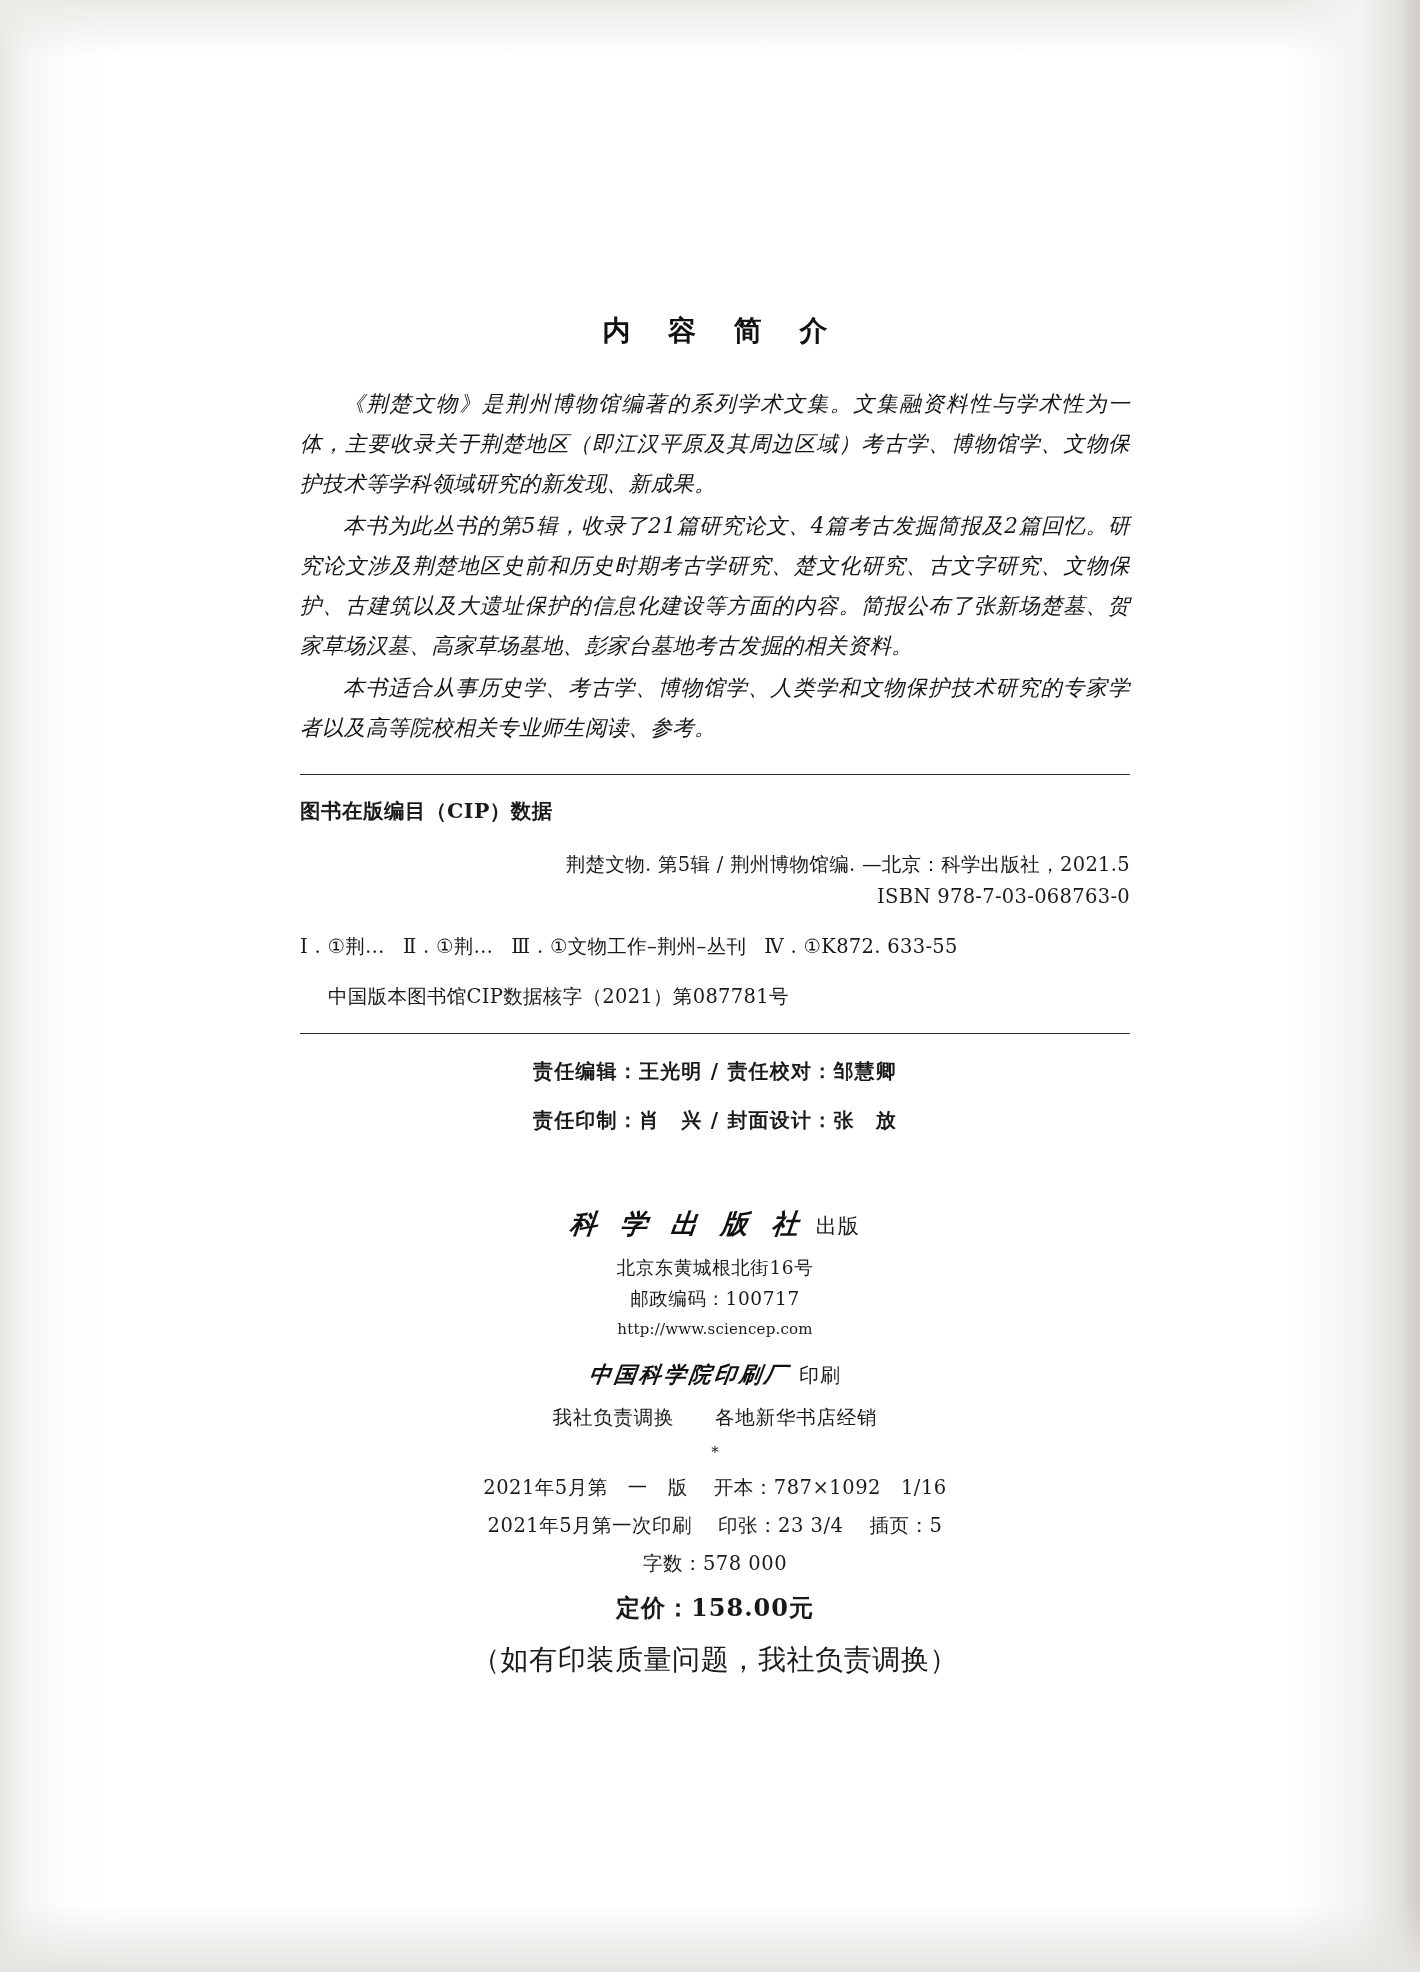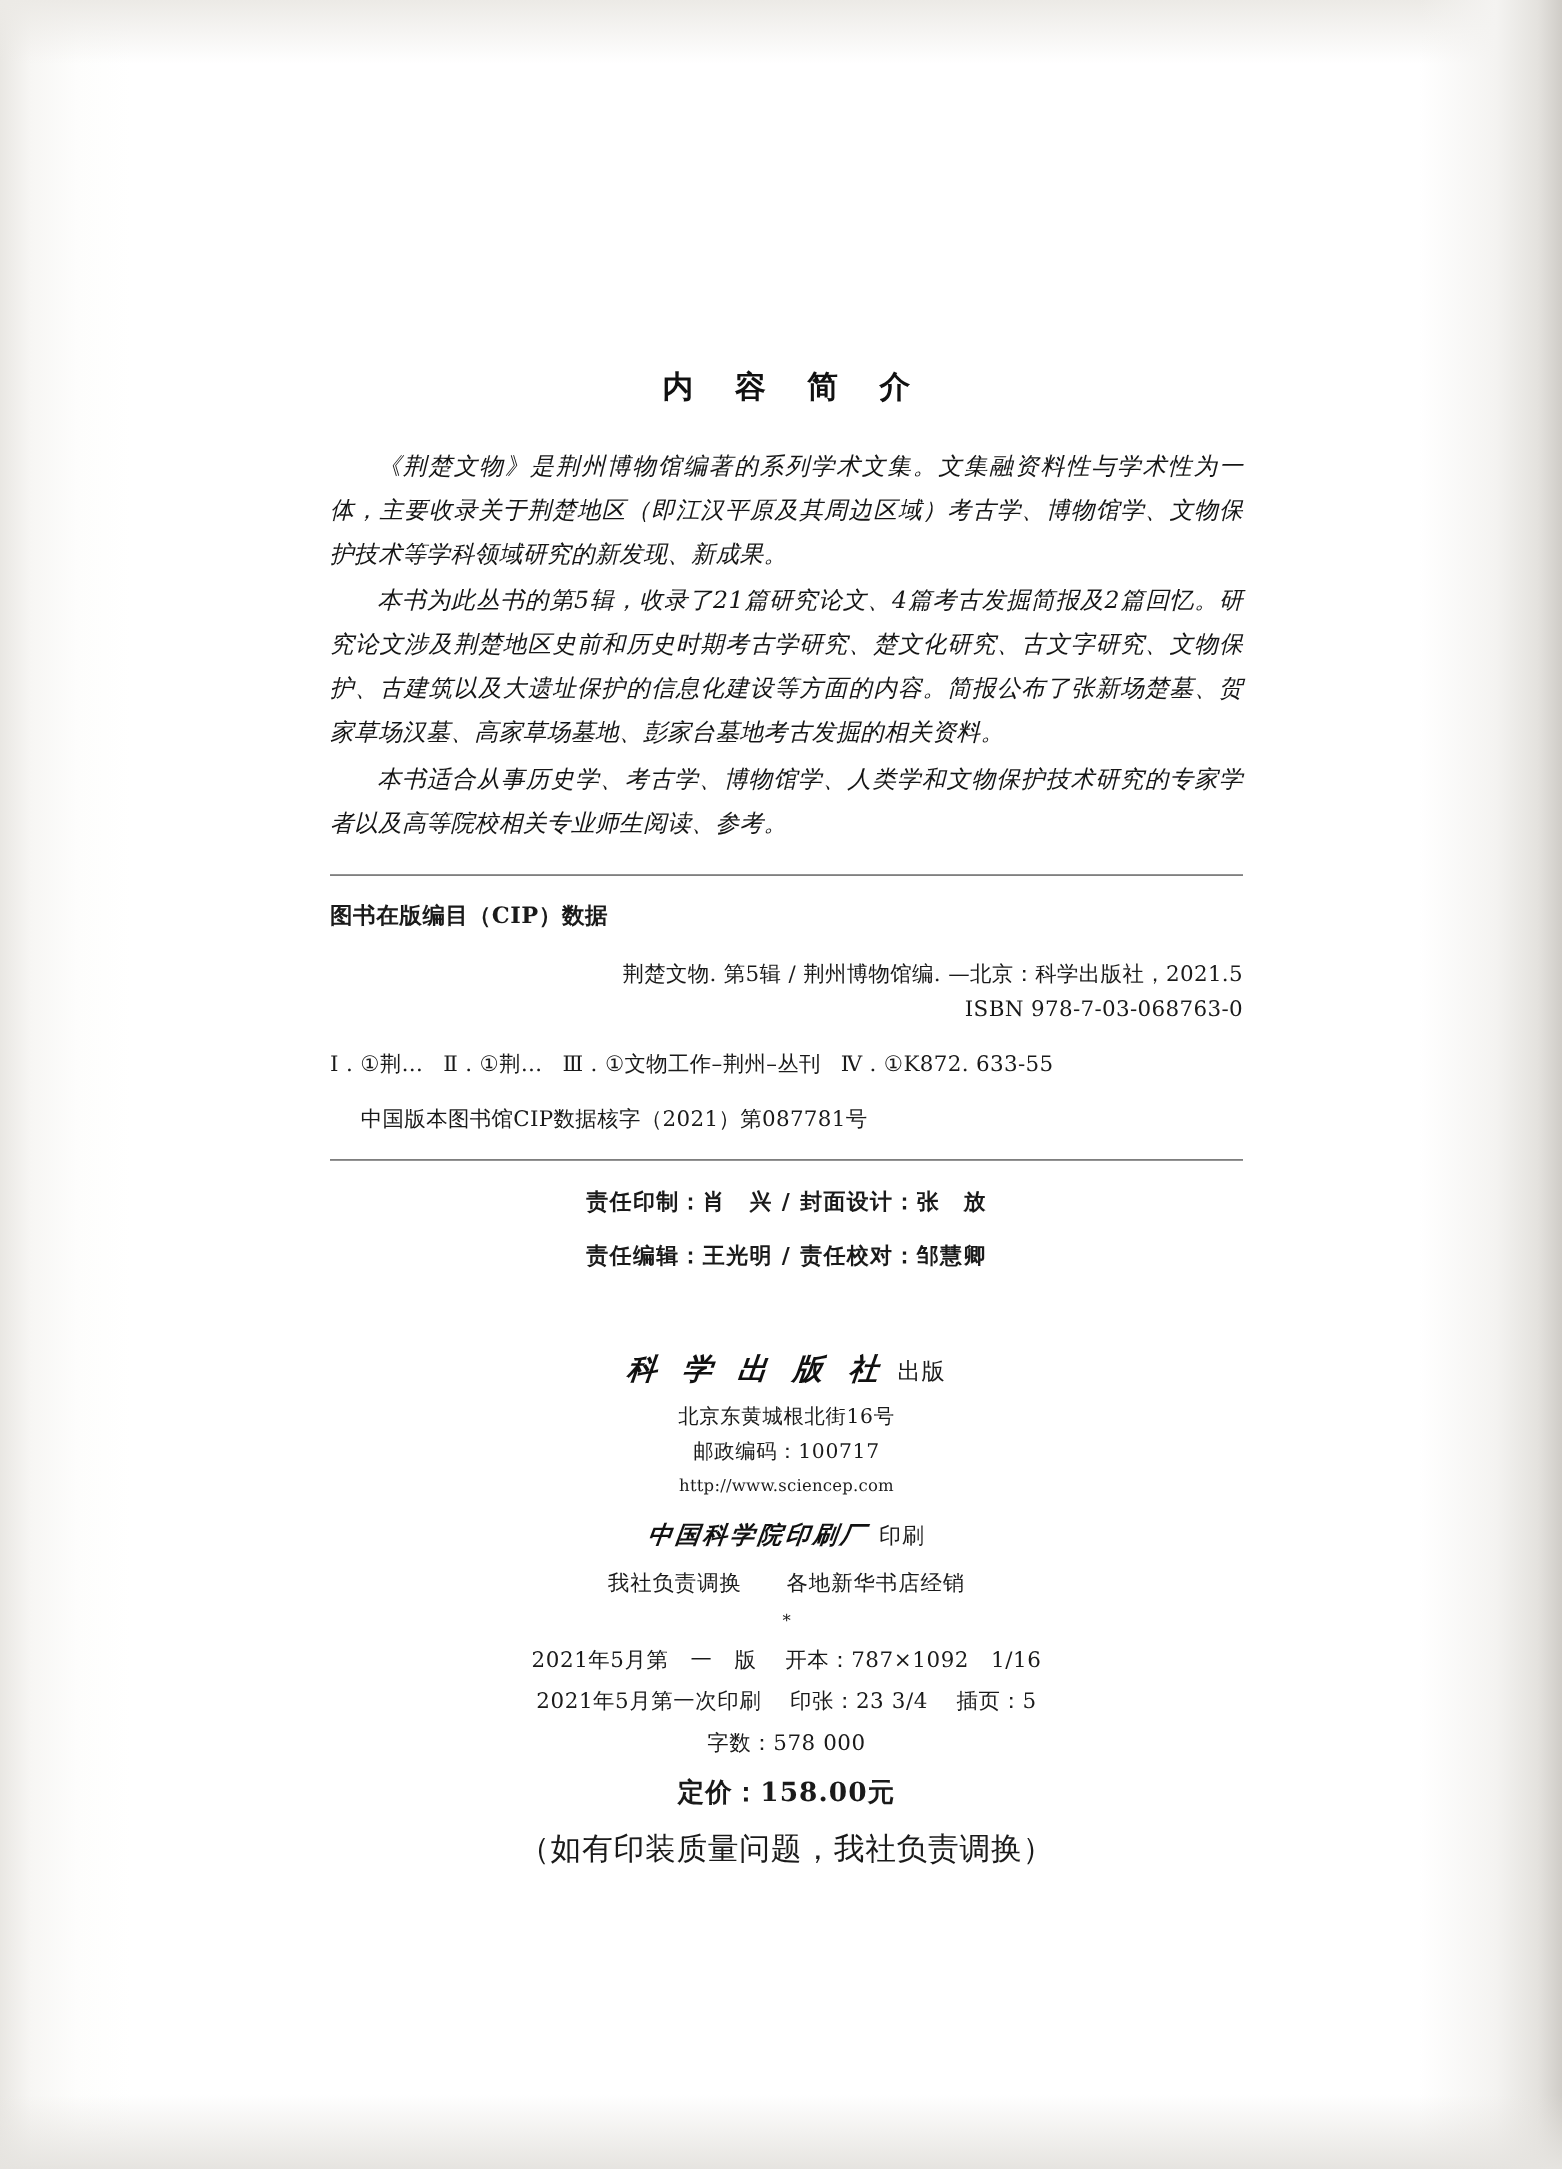--- a/index.html
+++ b/index.html
@@ -46,21 +46,21 @@
     bottom: 0;
     left: 0;
     width: 100%;
     height: 70px;
     background: linear-gradient(to top, #e6e4e0 0px, rgba(255,255,255,0) 68px);
     pointer-events: none;
   }
   .content {
     position: absolute;
     left: 300px;
-    top: 333px;
+    top: 312px;
     width: 830px;
   }
 
   
   .section-title {
     text-align: center;
     font-size: 28px;
     letter-spacing: 14px;
     font-weight: bold;
     margin: 0 0 34px 0;
@@ -246,22 +246,22 @@
       <p class="cip-line">ISBN 978-7-03-068763-0</p>
       <div class="cip-gap"></div>
       <p class="cip-class"><span>Ⅰ . ①荆…</span><span class="sep"></span><span>Ⅱ . ①荆…</span><span class="sep"></span><span>Ⅲ . ①文物工作–荆州–丛刊</span><span class="sep"></span><span>Ⅳ . ①K872. 633-55</span></p>
       <div class="cip-gap"></div>
       <p class="cip-core">中国版本图书馆CIP数据核字（2021）第087781号</p>
     </div>
 
     <hr class="rule thin">
 
     <div class="credits">
+      <p><span>责任编辑：</span><span>王光明</span><span> / </span><span>责任校对：</span><span>邹慧卿</span></p>
       <p><span>责任印制：</span><span>肖　兴</span><span> / </span><span>封面设计：</span><span>张　放</span></p>
-      <p><span>责任编辑：</span><span>王光明</span><span> / </span><span>责任校对：</span><span>邹慧卿</span></p>
     </div>
 
     <div class="publisher">
       <div class="publisher-logo-line">
         <span class="brush">科 学 出 版 社</span>
         <span class="pub-suffix">出版</span>
       </div>
       <div class="addr">北京东黄城根北街16号</div>
       <div class="addr">邮政编码：100717</div>
       <div class="url">http://www.sciencep.com</div>

